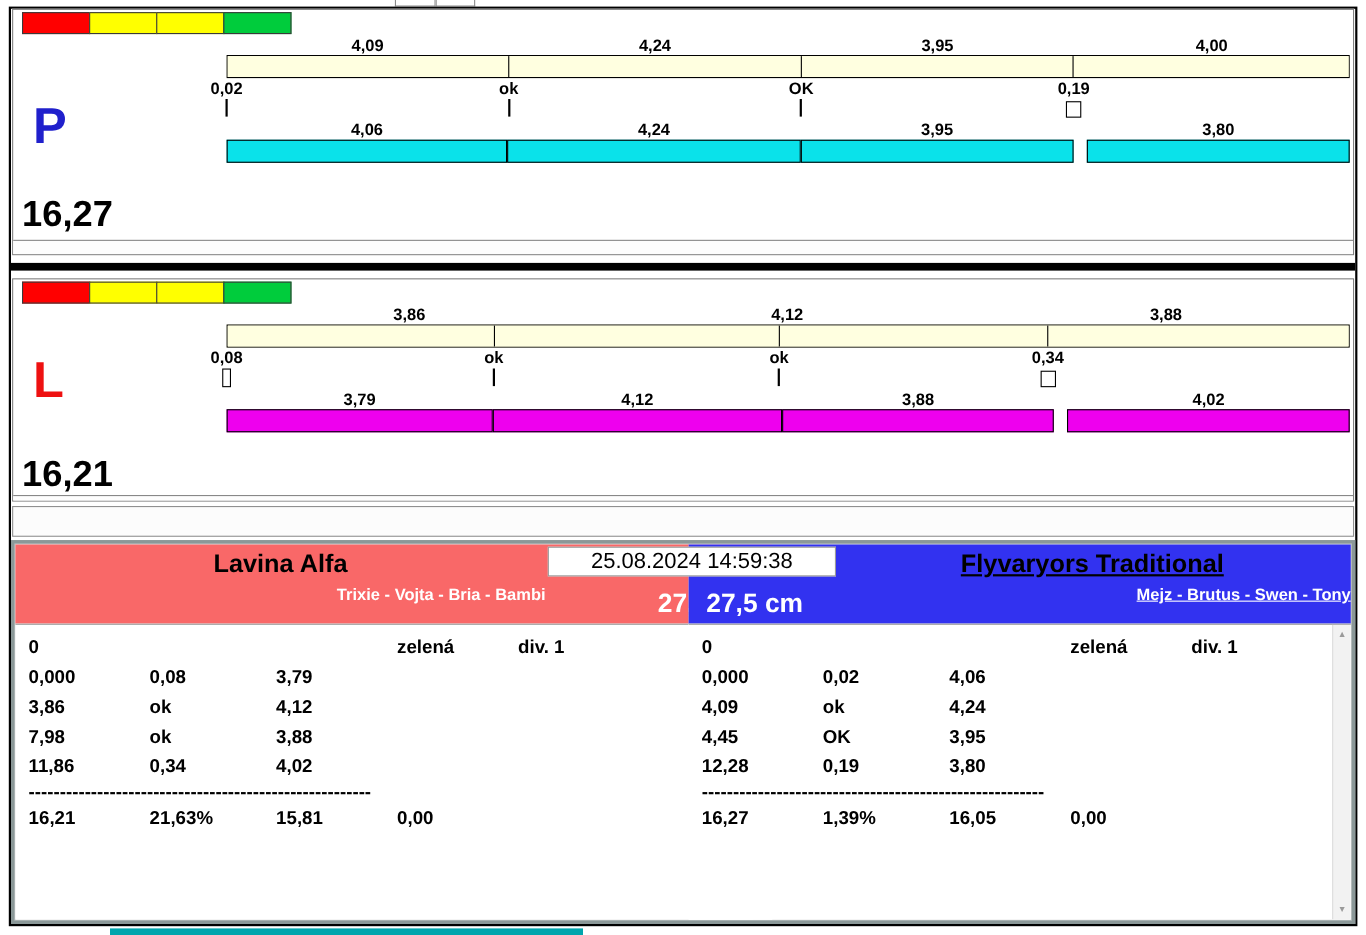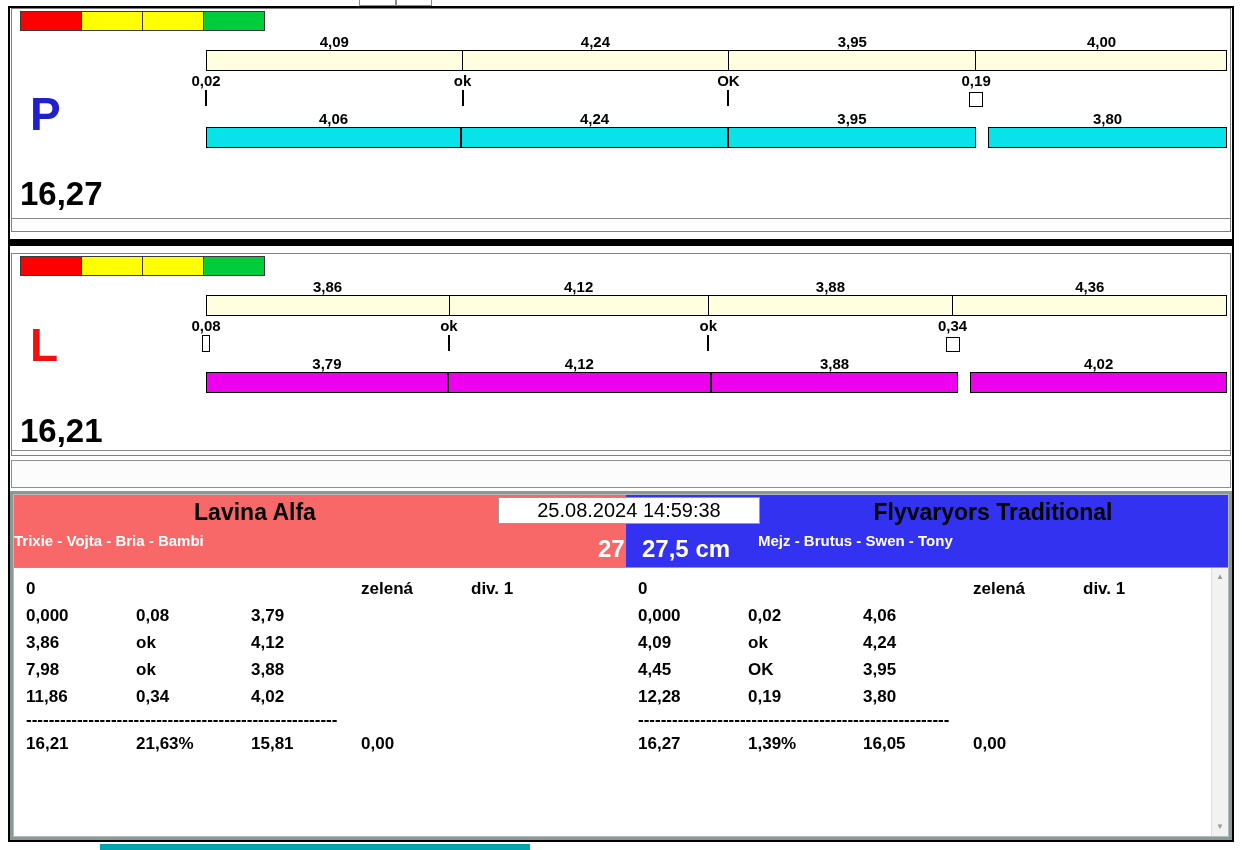--- a/index.html
+++ b/index.html
@@ -83,23 +83,23 @@
   .scoreboard {
     position: absolute; left: 0; right: 0; top: 483px; bottom: 0;
     background: #b6bcbc; border: 3px solid #8b9898;
   }
   .team { position: absolute; top: 1px; bottom: 1px; background: #fff; }
   .team.left { left: 1px; width: 688px; text-decoration: underline; }
   .team.right { right: 1px; width: 602px; }
 
   .team-header { position: relative; height: 72px; }
   .team-title { position: absolute; top: 4px; font-size: 23px; font-weight: bold; color: #000; text-align: center; white-space: nowrap; }
-  .team-members { position: absolute; top: 37px; font-size: 15px; font-weight: bold; color: #fff; text-align: left; white-space: nowrap; }
+  .team-members { position: absolute; top: 37px; font-size: 15px; font-weight: bold; color: #fff; text-align: right; white-space: nowrap; }
   .team.left .team-title, .team.left .team-members { left: 0; width: 482px; }
-  .team.right .team-title, .team.right .team-members { right: 0; width: 470px; }
+  .team.right .team-title, .team.right .team-members { right: 0; width: 470px; text-decoration: underline; }
   .team-height { position: absolute; bottom: 4px; font-size: 24px; font-weight: bold; color: #fff; }
   .team.left .team-height { right: 16px; }
   .team.right .team-height { left: 16px; }
 
   .team-results {
     position: absolute; top: 72px; left: 0; right: 0; bottom: 0;
     background: #fff; border-top: 1px solid #999; overflow: hidden;
   }
   .results-rows { padding: 7px 22px 0 12px; }
   .result-row {
@@ -187,21 +187,20 @@
         <div class="tl-box" style="background: rgb(255, 255, 0);"></div>
         <div class="tl-box" style="background: rgb(255, 255, 0);"></div>
         <div class="tl-box" style="background: rgb(0, 204, 60);"></div>
       </div>
     <div class="lane-letter" style="color: rgb(238, 17, 17);">L</div>
     <div class="track">
       <div class="times-row times-upper">
           <div class="seg-label" style="flex-grow: 3.86;">3,86</div>
           <div class="seg-label" style="flex-grow: 4.12;">4,12</div>
           <div class="seg-label" style="flex-grow: 3.88;">3,88</div>
-          <div class="seg-label" style="flex-grow: 4.36;">4,36</div>
         </div>
       <div class="cream-bar">
           <div class="cream-seg" style="flex-grow: 3.86;"></div>
           <div class="cream-seg divided" style="flex-grow: 4.12;"></div>
           <div class="cream-seg divided" style="flex-grow: 3.88;"></div>
           <div class="cream-seg divided" style="flex-grow: 4.36;"></div>
         </div>
       <div class="marker-row">
           <div class="marker-label" style="left: 0%;">0,08</div>
           <div class="marker-label" style="left: 23.7978%;">ok</div>

